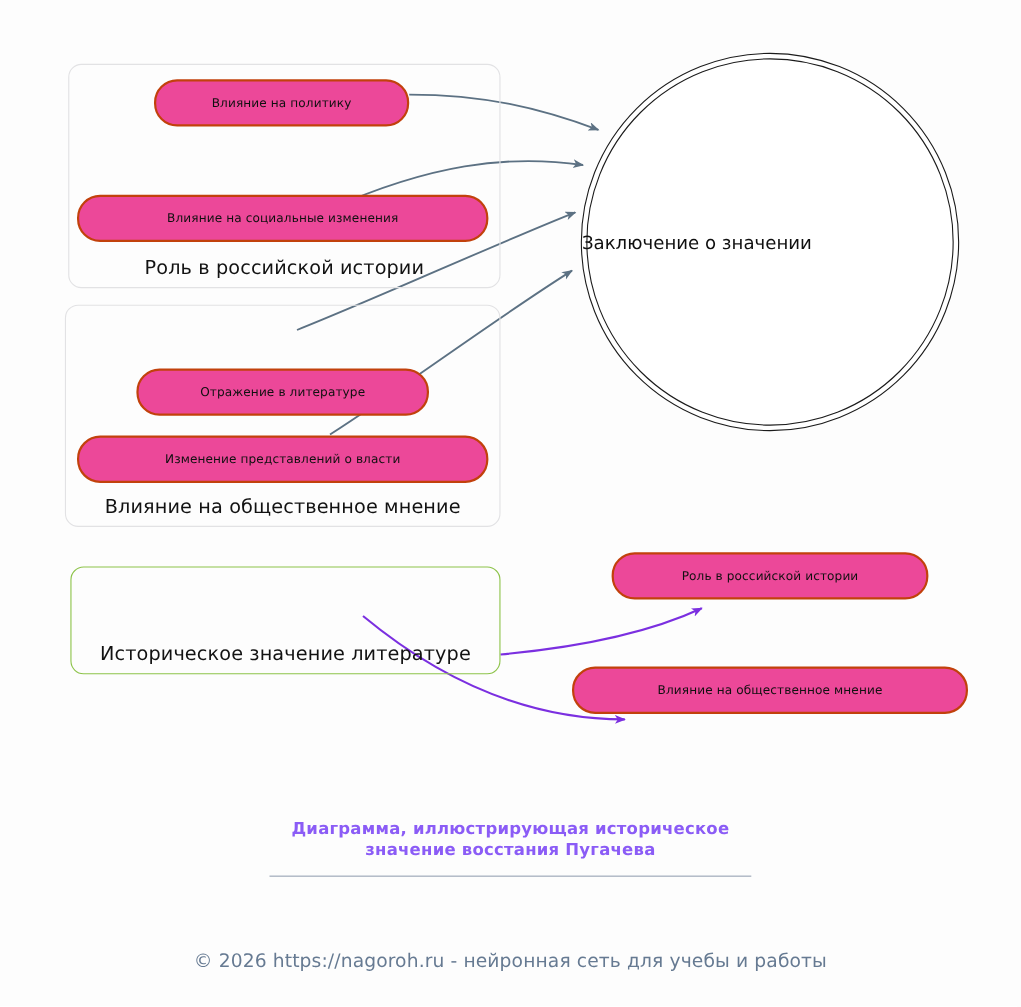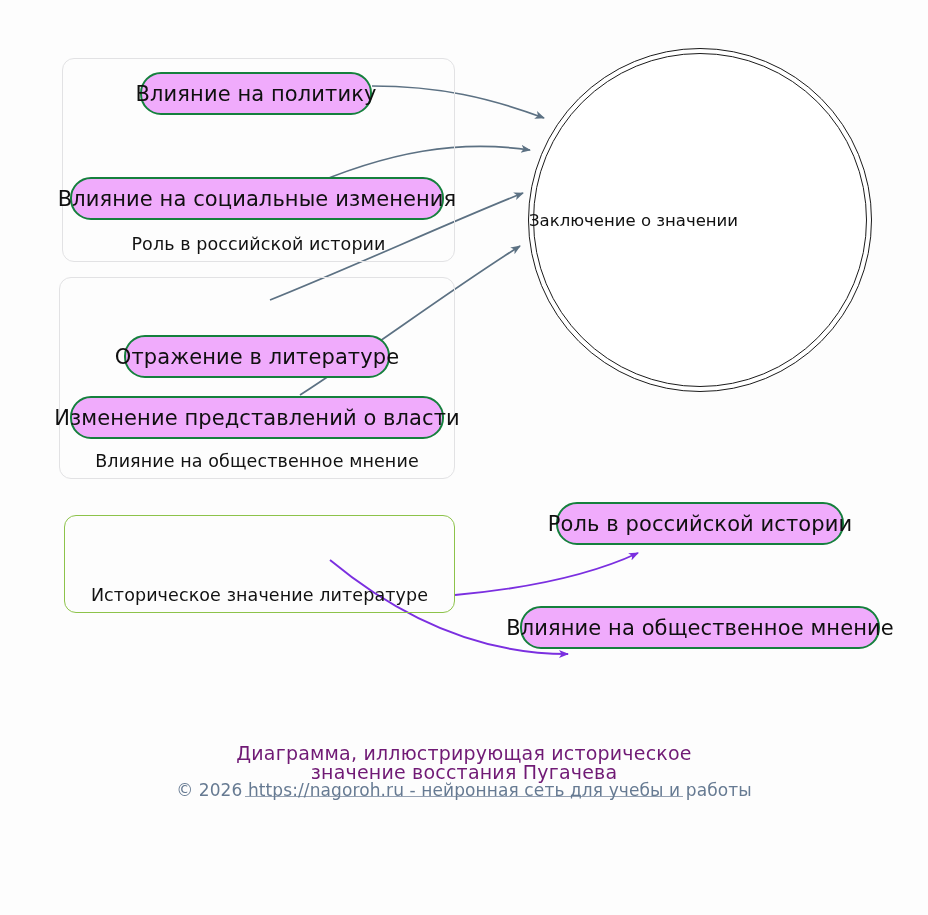--- a/index.html
+++ b/index.html
@@ -48,27 +48,27 @@
     font-size: 17.5px;
     color: #121212;
     letter-spacing: 0.1px;
     white-space: nowrap;
   }
 
   
   .node {
     position: absolute;
     box-sizing: border-box;
-    border: 2px solid #15803d;
+    border: 2px solid #c2410c;
     border-radius: 21px;
-    background: #f0abfc;
+    background: #ec4899;
     display: flex;
     align-items: center;
     justify-content: center;
-    font-size: 21px;
+    font-size: 11px;
     color: #101010;
     white-space: nowrap;
     letter-spacing: 0.1px;
   }
 
   
   .circle-node {
     position: absolute;
     box-sizing: border-box;
     border-radius: 50%;
@@ -93,40 +93,40 @@
     font-size: 16.5px;
     color: #101010;
     white-space: nowrap;
   }
   .footer-title {
     position: absolute;
     left: 0;
     right: 0;
     top: 744px;
     text-align: center;
-    font-size: 19px;
-    font-weight: normal;
-    color: #701a75;
+    font-size: 15px;
+    font-weight: bold;
+    color: #8b5cf6;
     line-height: 19px;
     letter-spacing: 0.2px;
   }
   .footer-rule {
     position: absolute;
     left: 50%;
     transform: translateX(-50%);
     top: 796px;
     width: 438px;
     height: 1px;
     background: #96a2b3;
   }
   .footer-credit {
     position: absolute;
     left: 0;
     right: 0;
-    top: 780px;
+    top: 864px;
     text-align: center;
     font-size: 17px;
     color: #667a92;
     letter-spacing: 0.1px;
   }
 </style>
 </head>
 <body>
 
 <div id="canvas">

